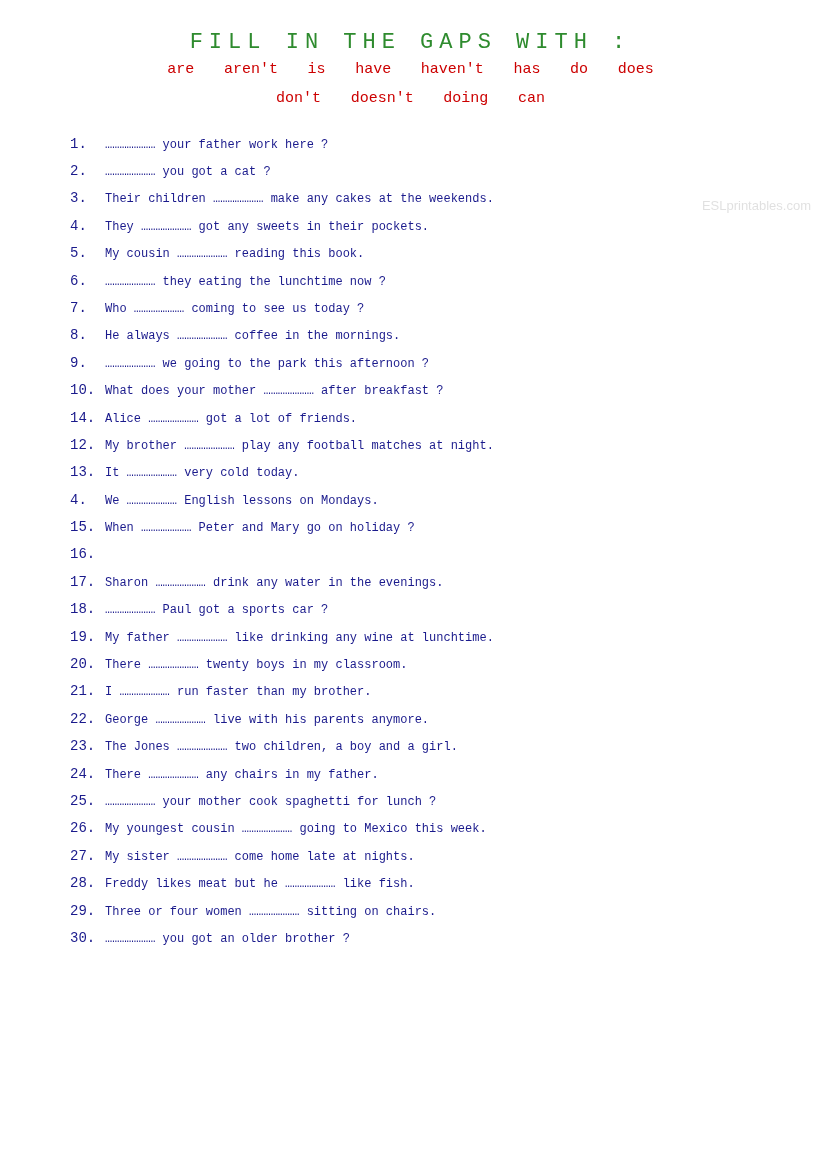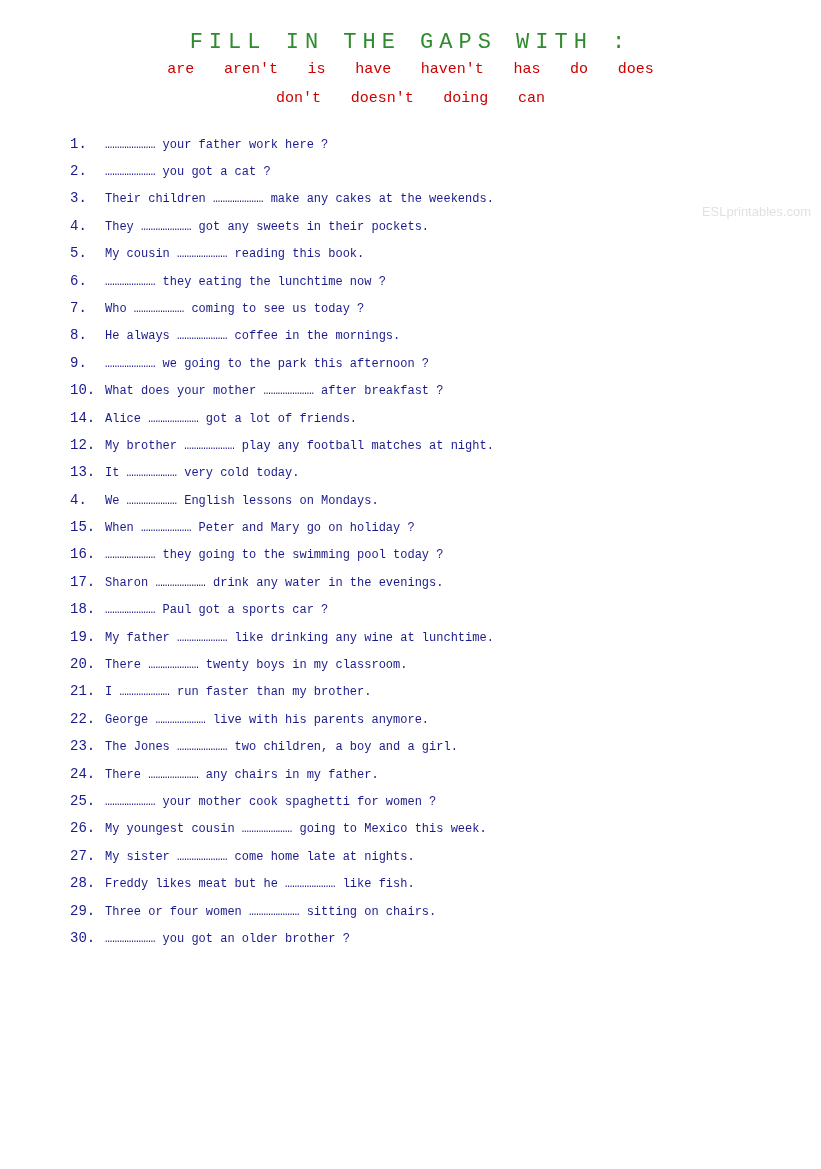--- a/index.html
+++ b/index.html
@@ -48,21 +48,21 @@
       font-size: 14px;
     }
     .sentence {
       color: #1a1a8c;
       font-size: 12px;
     }
     
     .watermark {
       position: absolute;
       right: 10px;
-      top: 204px;
+      top: 198px;
       opacity: 0.25;
       font-size: 13px;
       color: #888;
       transform: rotate(0deg);
       pointer-events: none;
       font-family: Arial, sans-serif;
       margin-left: 36px;
     }
   </style>
 </head>
@@ -145,21 +145,20 @@
     <div class="exercise-item">
       <span class="num">4.</span>
       <span class="sentence">We ………………… English lessons on Mondays.</span>
     </div>
     <div class="exercise-item">
       <span class="num">15.</span>
       <span class="sentence">When ………………… Peter and Mary go on holiday ?</span>
     </div>
     <div class="exercise-item">
       <span class="num">16.</span>
-      <span class="sentence">………………… they going to the swimming pool today ?</span>
     </div>
     <div class="exercise-item">
       <span class="num">17.</span>
       <span class="sentence">Sharon ………………… drink any water in the evenings.</span>
     </div>
     <div class="exercise-item">
       <span class="num">18.</span>
       <span class="sentence">………………… Paul got a sports car ?</span>
     </div>
     <div class="exercise-item">
@@ -181,21 +180,21 @@
     <div class="exercise-item">
       <span class="num">23.</span>
       <span class="sentence">The Jones ………………… two children, a boy and a girl.</span>
     </div>
     <div class="exercise-item">
       <span class="num">24.</span>
       <span class="sentence">There ………………… any chairs in my father.</span>
     </div>
     <div class="exercise-item">
       <span class="num">25.</span>
-      <span class="sentence">………………… your mother cook spaghetti for women ?</span>
+      <span class="sentence">………………… your mother cook spaghetti for lunch ?</span>
     </div>
     <div class="exercise-item">
       <span class="num">26.</span>
       <span class="sentence">My youngest cousin ………………… going to Mexico this week.</span>
     </div>
     <div class="exercise-item">
       <span class="num">27.</span>
       <span class="sentence">My sister ………………… come home late at nights.</span>
     </div>
     <div class="exercise-item">

